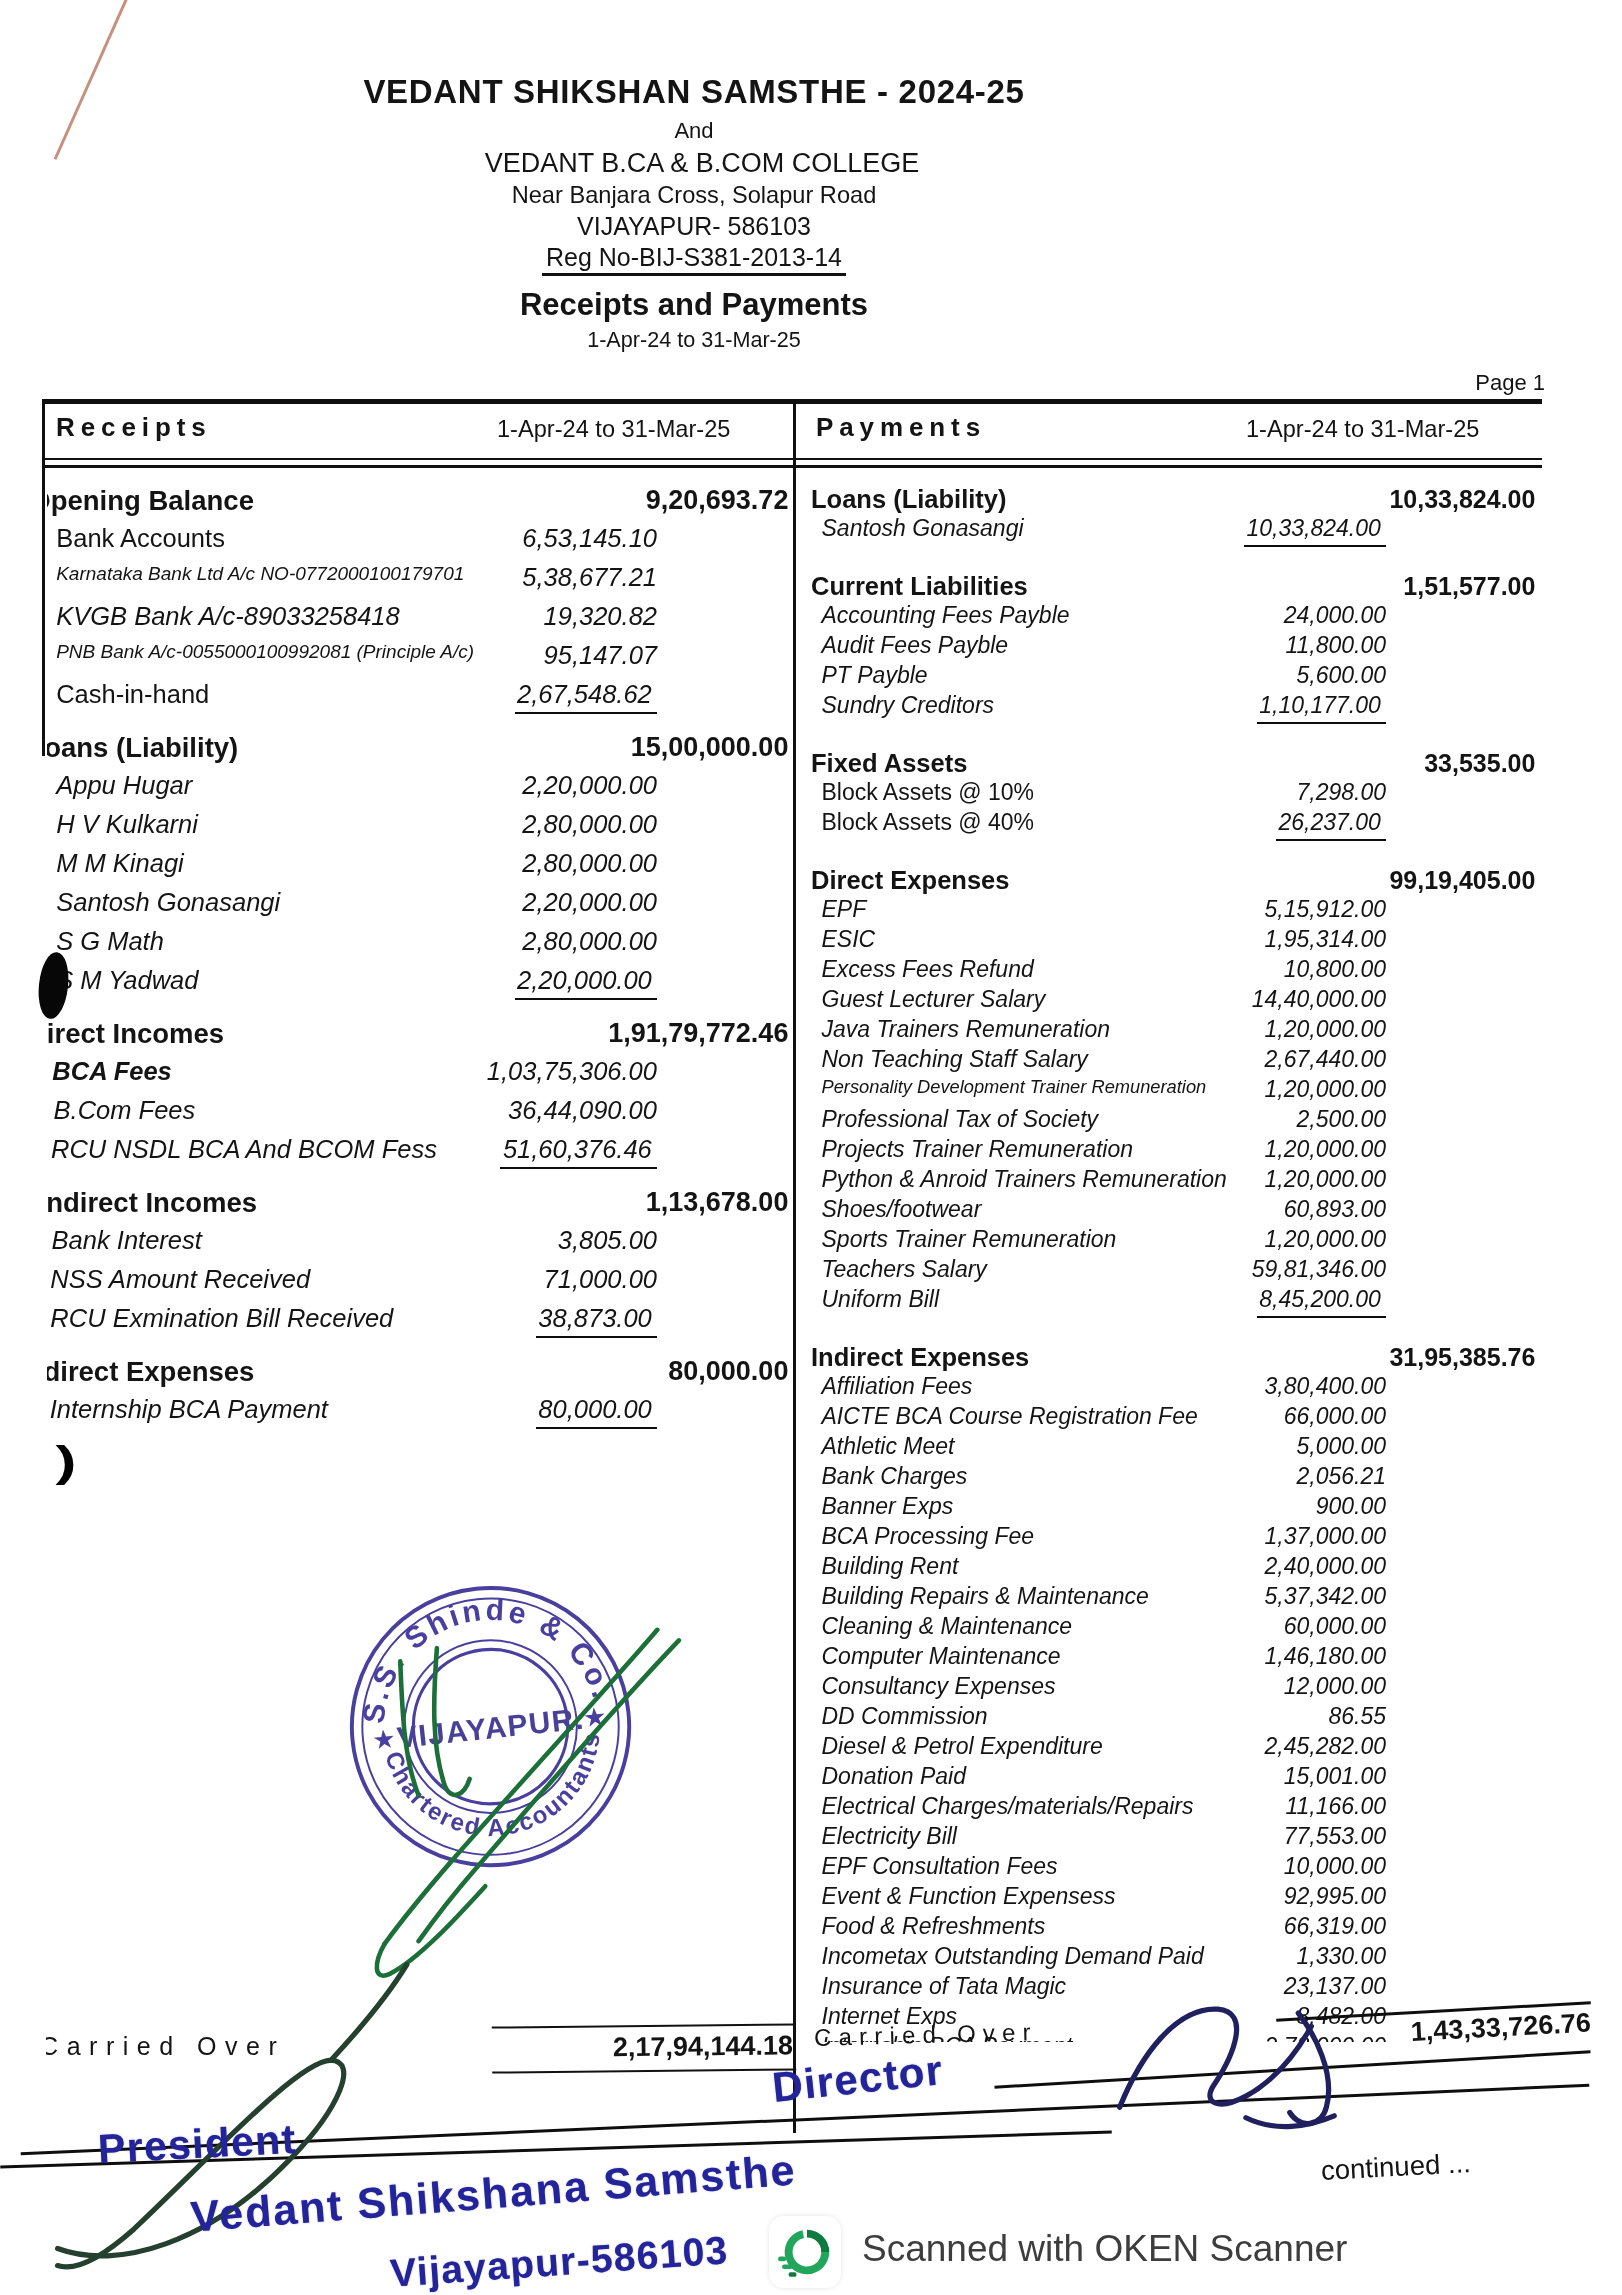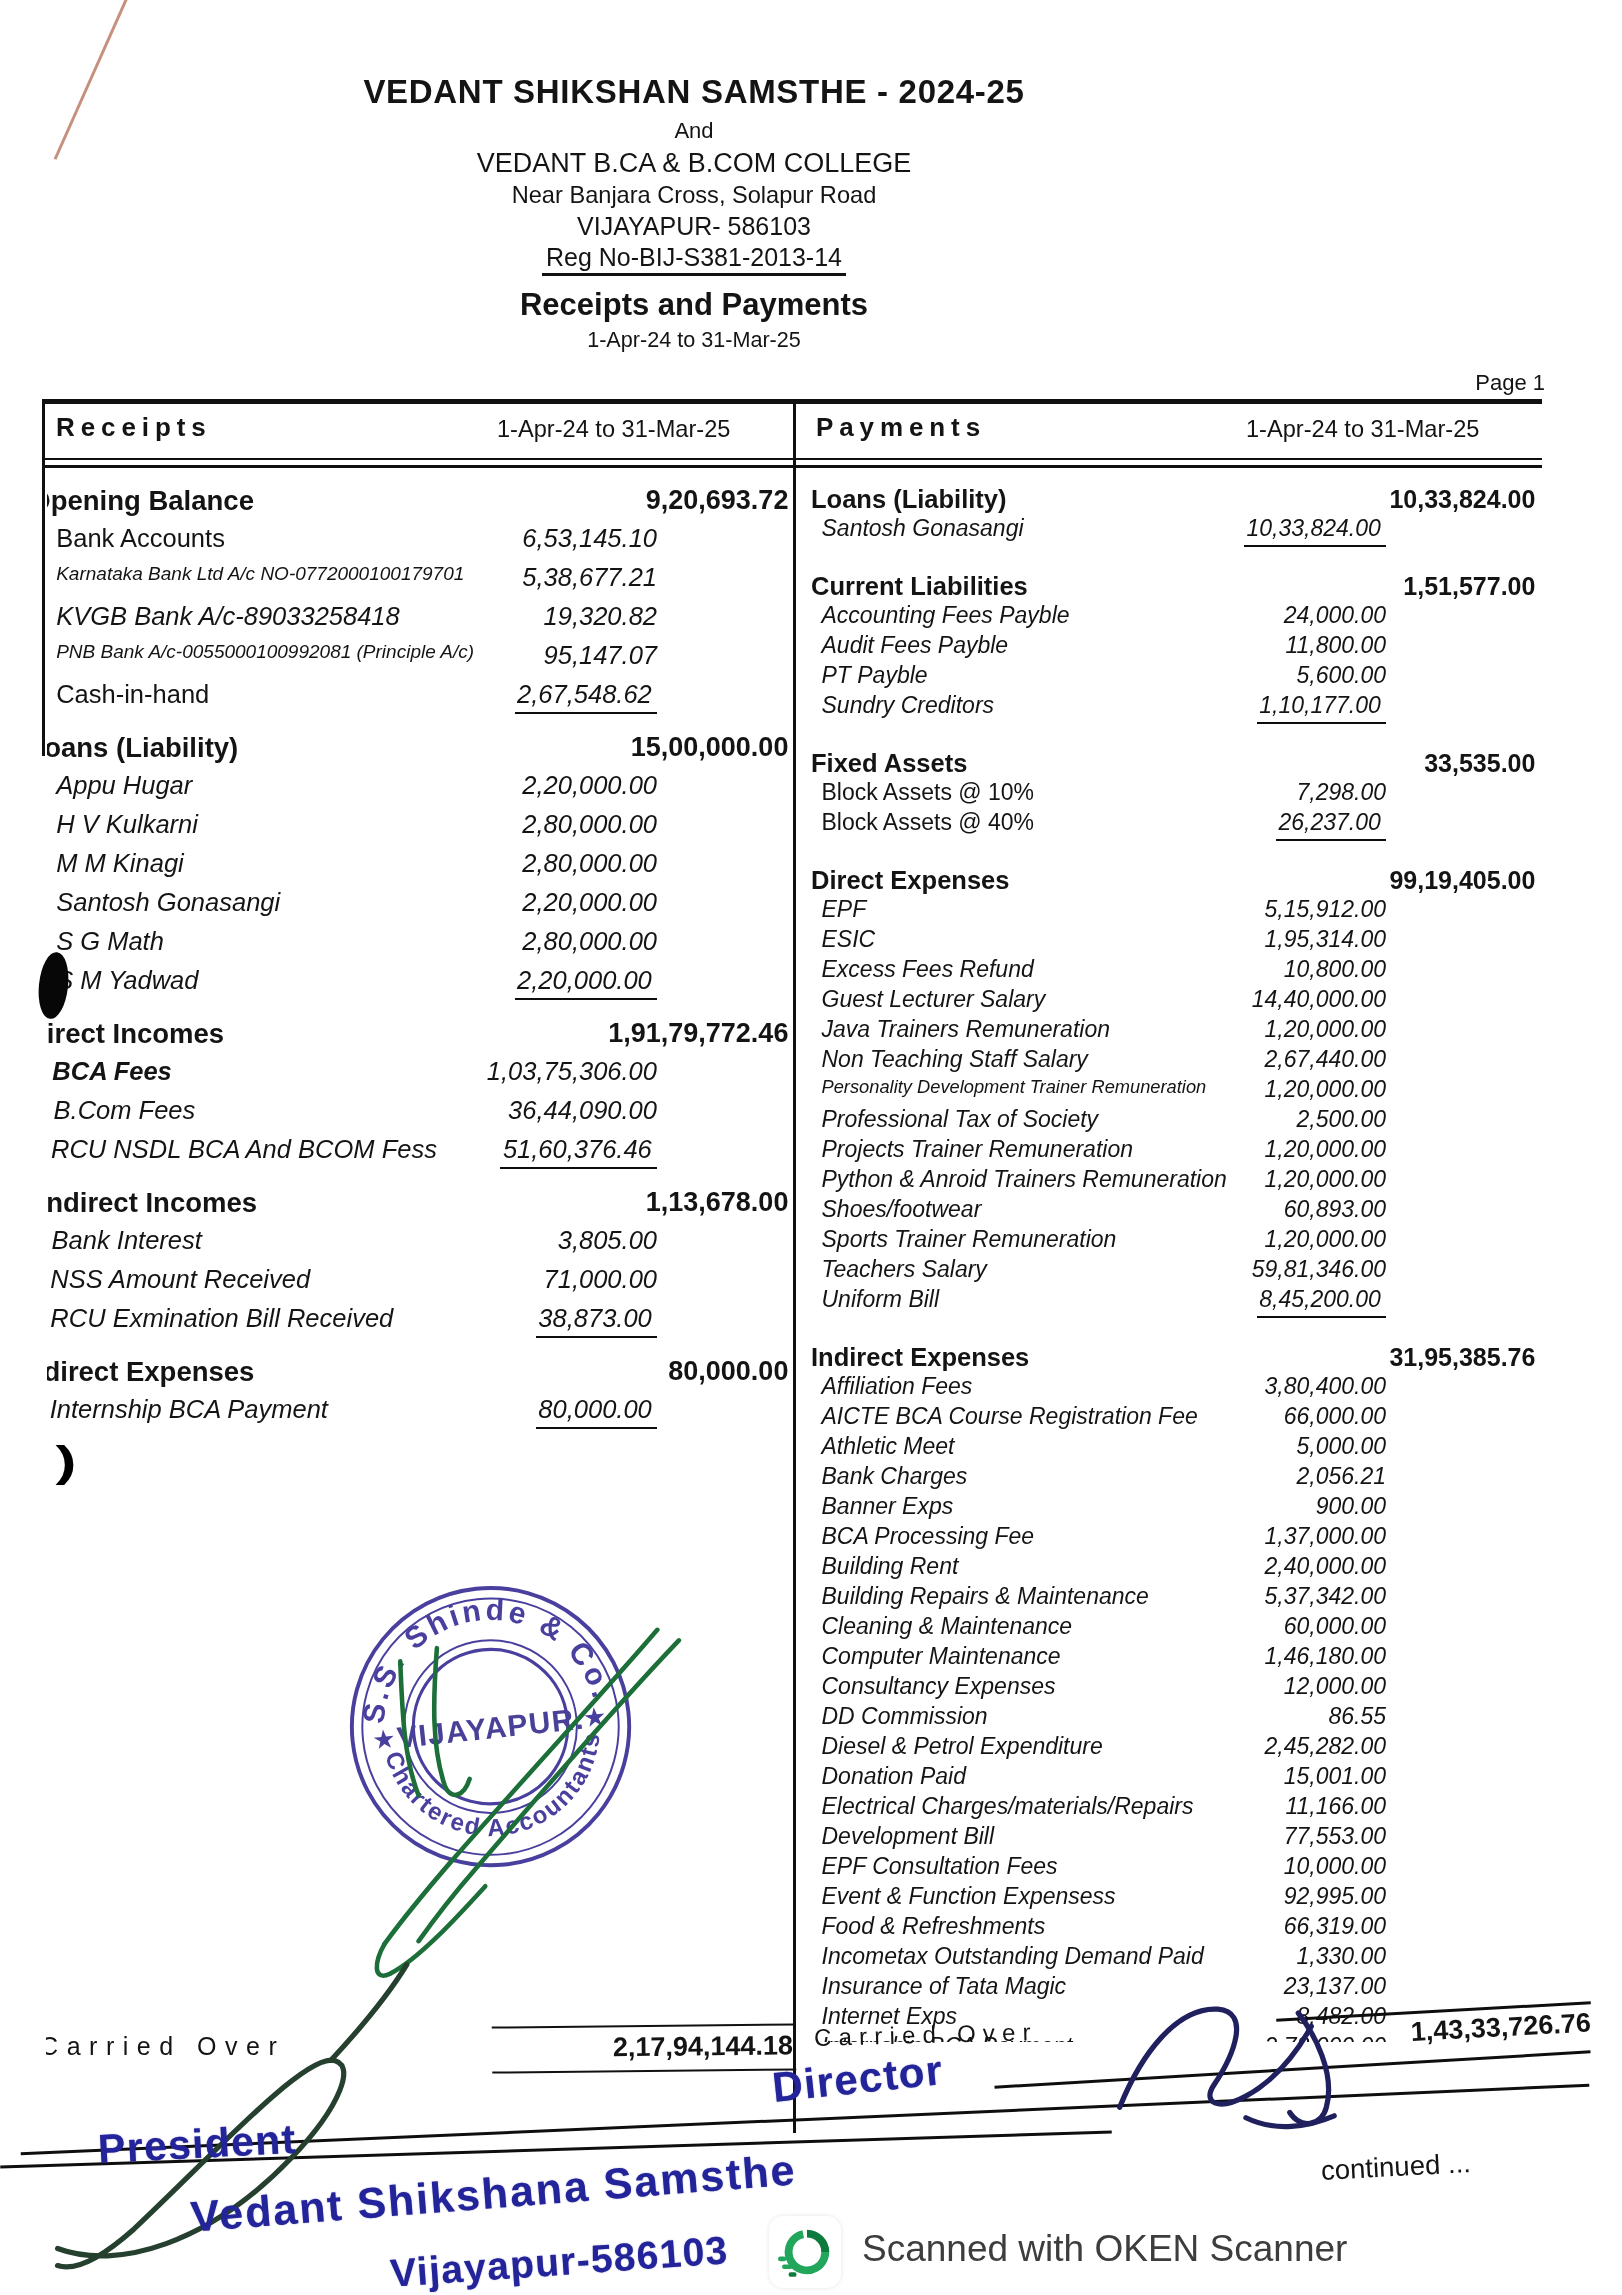--- a/index.html
+++ b/index.html
@@ -2,21 +2,21 @@
 <html style="font-size:10.5px"><head>
 <meta charset="utf-8">
 <style>
   html,body{margin:0;padding:0;background:#e8e8e8;}
   .page{position:relative;width:1622px;height:2295px;background:#ffffff;overflow:hidden;
         font-family:"Liberation Sans",sans-serif;color:#141414;}
   
   .lh{position:absolute;left:0;width:1388px;text-align:center;}
   .lh.t1{top:73px;font-size:33px;font-weight:bold;letter-spacing:0.7px;}
   .lh.t2{top:118px;font-size:22px;}
-  .lh.t3{top:148px;font-size:27px;}
+  .lh.t3{top:148px;font-size:27px;margin-left:8px;}
   .lh.t4{top:182px;font-size:23.6px;}
   .lh.t5{top:212px;font-size:25px;}
   .lh.t6{top:243px;font-size:25px;}
   .lh.t6 span{border-bottom:3.3px solid #111;padding:0 3.9px 2px 3.9px;}
   .lh.t7{top:287px;font-size:31px;font-weight:bold;}
   .lh.t8{top:327px;font-size:21.6px;}
   .pageno{position:absolute;top:370px;right:77px;font-size:22px;}
   
   .hline{position:absolute;background:#101010;}
   .vline{position:absolute;background:#101010;}
@@ -167,21 +167,21 @@
       <div class="row i"><span class="nm">BCA Processing Fee</span><span class="amt">1,37,000.00</span></div>
       <div class="row i"><span class="nm">Building Rent</span><span class="amt">2,40,000.00</span></div>
       <div class="row i"><span class="nm">Building Repairs &amp; Maintenance</span><span class="amt">5,37,342.00</span></div>
       <div class="row i"><span class="nm">Cleaning &amp; Maintenance</span><span class="amt">60,000.00</span></div>
       <div class="row i"><span class="nm">Computer Maintenance</span><span class="amt">1,46,180.00</span></div>
       <div class="row i"><span class="nm">Consultancy Expenses</span><span class="amt">12,000.00</span></div>
       <div class="row i"><span class="nm">DD Commission</span><span class="amt">86.55</span></div>
       <div class="row i"><span class="nm">Diesel &amp; Petrol Expenditure</span><span class="amt">2,45,282.00</span></div>
       <div class="row i"><span class="nm">Donation Paid</span><span class="amt">15,001.00</span></div>
       <div class="row i"><span class="nm">Electrical Charges/materials/Repairs</span><span class="amt">11,166.00</span></div>
-      <div class="row i"><span class="nm">Development Bill</span><span class="amt">77,553.00</span></div>
+      <div class="row i"><span class="nm">Electricity Bill</span><span class="amt">77,553.00</span></div>
       <div class="row i"><span class="nm">EPF Consultation Fees</span><span class="amt">10,000.00</span></div>
       <div class="row i"><span class="nm">Event &amp; Function Expensess</span><span class="amt">92,995.00</span></div>
       <div class="row i"><span class="nm">Food &amp; Refreshments</span><span class="amt">66,319.00</span></div>
       <div class="row i"><span class="nm">Incometax Outstanding Demand Paid</span><span class="amt">1,330.00</span></div>
       <div class="row i"><span class="nm">Insurance of Tata Magic</span><span class="amt">23,137.00</span></div>
       <div class="row i"><span class="nm">Internet Exps</span><span class="amt">8,482.00</span></div>
       <div class="row i"><span class="nm">Internship BCA Payment</span><span class="amt">2,78,000.00</span></div>
     </div>
 
   <div class="blobbar"></div>

